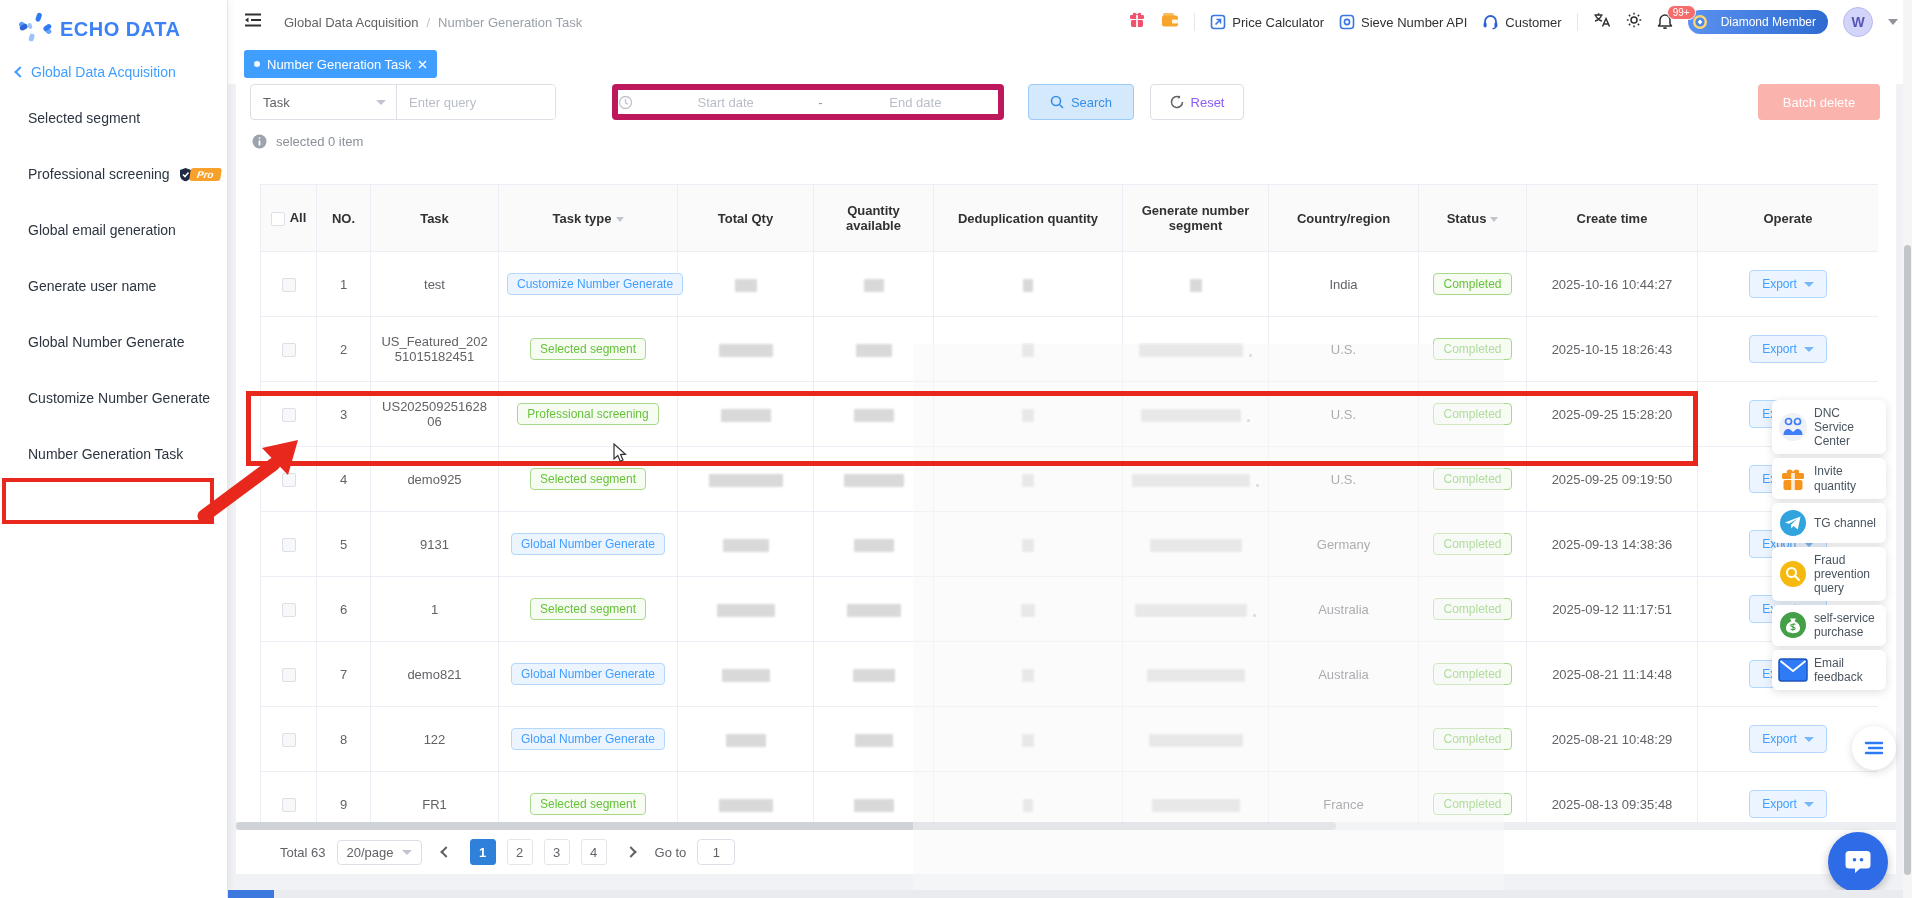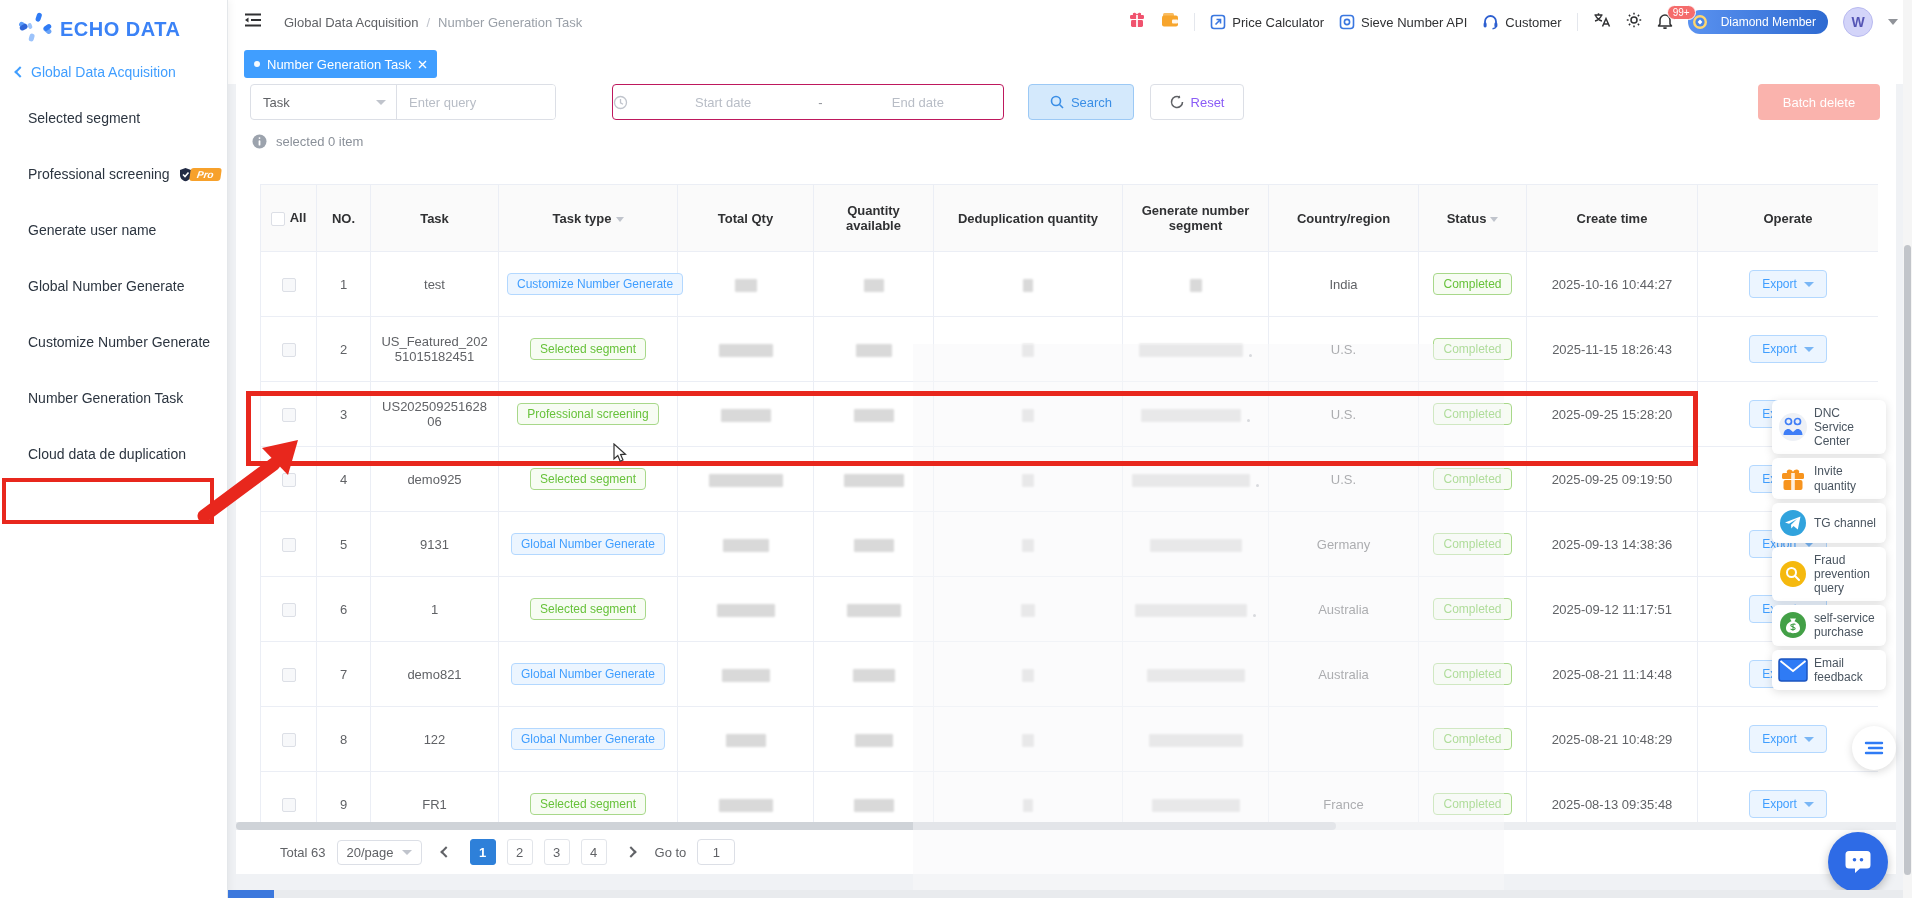--- a/index.html
+++ b/index.html
@@ -55,21 +55,21 @@
   .panel { position:absolute; left:236px; top:76px; width:1660px; height:798px; background:#fff; z-index:1; }
   .filter-row { position:absolute; left:14px; top:8px; right:16px; height:36px; display:flex; align-items:center; }
   .combo { display:flex; height:36px; border:1px solid #dcdfe6; border-radius:4px; overflow:hidden; background:#fff; }
   .combo-select { width:146px; display:flex; align-items:center; justify-content:space-between;
     padding:0 10px 0 12px; border-right:1px solid #dcdfe6; color:#606266; font-size:13px; cursor:pointer; }
   .sel-caret { width:0; height:0; border-left:5px solid transparent; border-right:5px solid transparent;
     border-top:5px solid #c0c4cc; }
   .combo-input { width:158px; border:none; outline:none; padding:0 12px; font-size:13px; color:#606266;
     font-family:"Liberation Sans", sans-serif; }
   .combo-input::placeholder { color:#b8bdc6; }
-  .daterange { margin-left:56px; width:392px; height:36px; border:1px solid #be185d; border-radius:4px;
+  .daterange { margin-left:56px; width:392px; height:36px; border:6px solid #be185d; border-radius:4px;
     display:flex; align-items:center; padding:0 0; gap:10px; background:#fff; cursor:pointer; }
   .dr-ph { flex:1; text-align:center; color:#b8bdc6; font-size:13px; }
   .dr-sep { color:#909399; font-size:13px; }
   .btn { display:inline-flex; align-items:center; justify-content:center; gap:7px; height:36px;
     border-radius:4px; font-size:13px; cursor:pointer; border:1px solid transparent; }
   .btn-search { margin-left:24px; width:106px; background:#d4e9fc; border-color:#9cc9f5; color:#3a8ee6; }
   .btn-reset { margin-left:16px; width:94px; background:#fff; border-color:#dcdfe6; color:#8b5cf6; }
   .btn-batch { margin-left:auto; width:122px; background:#fab3ad; color:#fff; border:none; cursor:not-allowed; }
 
   .info-row { position:absolute; left:16px; top:58px; display:flex; align-items:center; gap:9px;
@@ -185,33 +185,33 @@
         <span>Professional screening</span>
         <span class="pro-badge">
           <svg width="15" height="15" viewBox="0 0 15 15">
             <path d="M7.5 1 L13 3 V8 C13 11.5 10.5 13.5 7.5 14.2 C4.5 13.5 2 11.5 2 8 V3 Z" fill="#222b45"></path>
             <path d="M5 7.5 L7 9.5 L10.5 5.5" stroke="#fff" stroke-width="1.6" fill="none"></path>
           </svg>
           <span class="pro-tag">Pro</span>
         </span>
       </div>
       <div class="side-item">
+        <span>Global email generation</span>
+      </div>
+      <div class="side-item">
         <span>Generate user name</span>
       </div>
       <div class="side-item">
         <span>Global Number Generate</span>
       </div>
       <div class="side-item">
         <span>Customize Number Generate</span>
       </div>
       <div class="side-item">
         <span>Number Generation Task</span>
-      </div>
-      <div class="side-item">
-        <span>Cloud data de duplication</span>
       </div>
     </div>
   </div>
 
   <div class="main-header">
     <div class="topbar">
       <span>
         <svg width="18" height="16" viewBox="0 0 18 16" stroke="#303133" stroke-width="2" fill="none">
           <path d="M1 2.5 H17 M7 8 H17 M1 13.5 H17"></path>
           <path d="M4.5 5.5 L1 8 L4.5 10.5 Z" fill="#303133" stroke="none"></path>
@@ -407,21 +407,21 @@
     <td><span class="cb"></span></td>
     <td>2</td>
     <td class="c-task">US_Featured_20251015182451</td>
     <td><span class="tag tag-green">Selected segment</span></td>
     <td><span class="redact" style="width: 54px;"></span></td>
     <td><span class="redact" style="width: 36px;"></span></td>
     <td><span class="redact" style="width: 12px;"></span></td>
     <td><span class="redact" style="width: 104px;"></span><span class="gen-dot" style="display: inline-block;"></span></td>
     <td>U.S.</td>
     <td><span class="tag tag-green">Completed</span></td>
-    <td>2025-11-15 18:26:43</td>
+    <td>2025-10-15 18:26:43</td>
     <td>
       <button class="export-btn">
         <span>Export</span>
         <span class="sel-caret"></span>
       </button>
     </td>
   </tr>
             <tr>
     <td><span class="cb"></span></td>
     <td>3</td>

